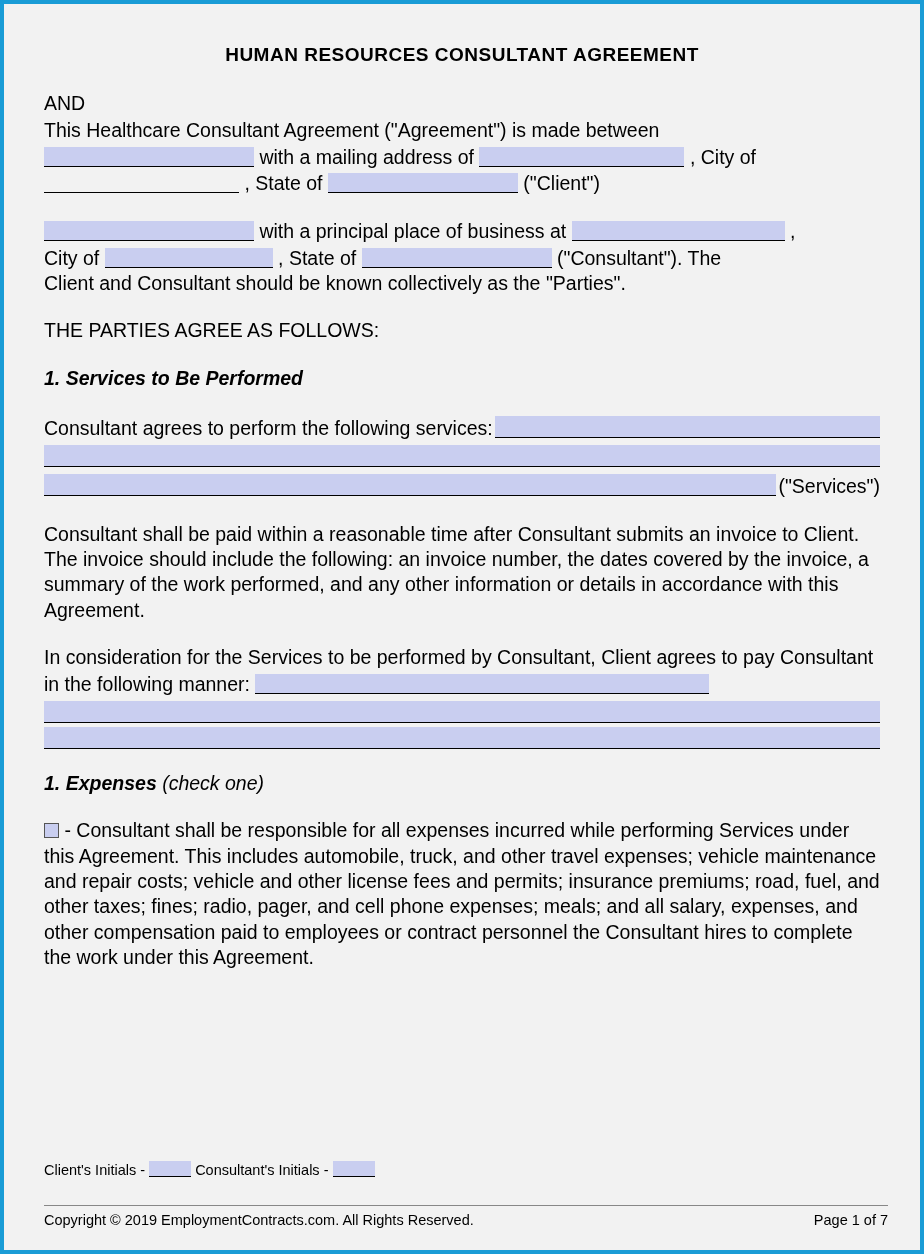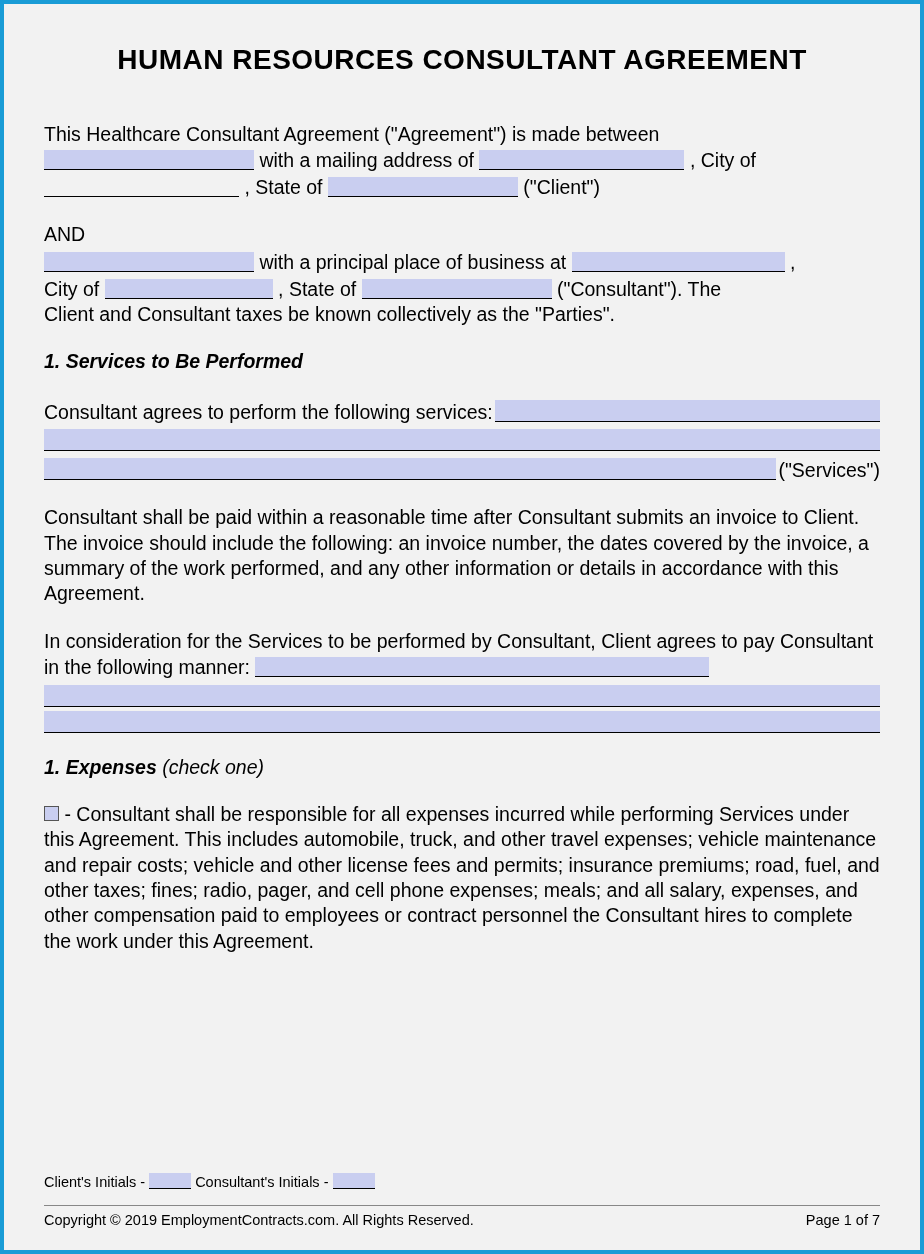--- a/index.html
+++ b/index.html
@@ -14,25 +14,25 @@
       width: 924px;
       height: 1254px;
       border: 4px solid #1a9cd6;
       background: #f2f2f2;
       padding: 32px 40px 20px 40px;
       position: relative;
       color: #000;
     }
     .title {
       text-align: center;
-      font-size: 28px;
+      font-size: 19px;
       font-weight: bold;
       letter-spacing: 0.5px;
       margin-top: 8px;
-      margin-bottom: 46px;
+      margin-bottom: 25px;
     }
     .body-text {
       font-size: 19.5px;
       line-height: 1.3;
     }
     .para { margin-bottom: 22px; }
     .blank {
       display: inline-block;
       background: #c9cef0;
       border-bottom: 1px solid #000;
@@ -70,33 +70,33 @@
       height: 15px;
       background: #c9cef0;
       border: 1px solid #555;
       vertical-align: middle;
       position: relative;
       top: -2px;
     }
     .normal-weight { font-weight: normal; }
     .initials-row {
       position: absolute;
-      bottom: 60px;
+      bottom: 72px;
       left: 40px;
       font-size: 14.5px;
     }
     .initials-row .blank {
       height: 16px;
       top: 2px;
     }
     .footer {
       position: absolute;
       bottom: 22px;
       left: 40px;
-      right: 40px;
+      right: 32px;
       font-size: 14.5px;
       border-top: 1px solid #888;
       padding-top: 6px;
       display: flex;
       justify-content: space-between;
     }
     .inline-flex-line {
       display: flex;
       align-items: baseline;
       gap: 2px;
@@ -113,49 +113,50 @@
     }
   </style>
 </head>
 <body>
 
 <div class="page">
 
   <div class="title">HUMAN RESOURCES CONSULTANT AGREEMENT</div>
 
   <div class="body-text">
+
+    <div class="para" style="margin-bottom:2px">AND</div>
 
     <div class="para">
       <span>This Healthcare Consultant Agreement ("Agreement") is made between</span><br>
       <span class="blank" style="width:210px"></span>
       <span> with a mailing address of </span>
       <span class="blank" style="width:205px"></span>
       <span>, City of</span><br>
       <span class="underline" style="width:195px"></span>
       <span>, State of </span>
       <span class="blank" style="width:190px"></span>
       <span> ("Client")</span>
     </div>
 
-    <div class="para" style="margin-bottom:2px">AND</div>
-
     <div class="para">
       <span class="blank" style="width:210px"></span>
       <span> with a principal place of business at </span>
       <span class="blank" style="width:213px"></span>
       <span>,</span><br>
       <span>City of </span>
       <span class="blank" style="width:168px"></span>
       <span>, State of </span>
       <span class="blank" style="width:190px"></span>
       <span> ("Consultant"). The</span><br>
-      <span>Client and Consultant taxes be known collectively as the "Parties".</span>
-    </div>
-
-
+      <span>Client and Consultant should be known collectively as the "Parties".</span>
+    </div>
+
+
+    <div class="para">THE PARTIES AGREE AS FOLLOWS:</div>
 
     <div class="section-head">1. Services to Be Performed</div>
     <div class="para">
       <div class="inline-flex-line">
         <span style="white-space:nowrap">Consultant agrees to perform the following services: </span>
         <span class="blank-flex"></span>
       </div>
       <span class="blank-line-full"></span>
       <div class="inline-flex-line">
         <span class="blank-flex"></span>

